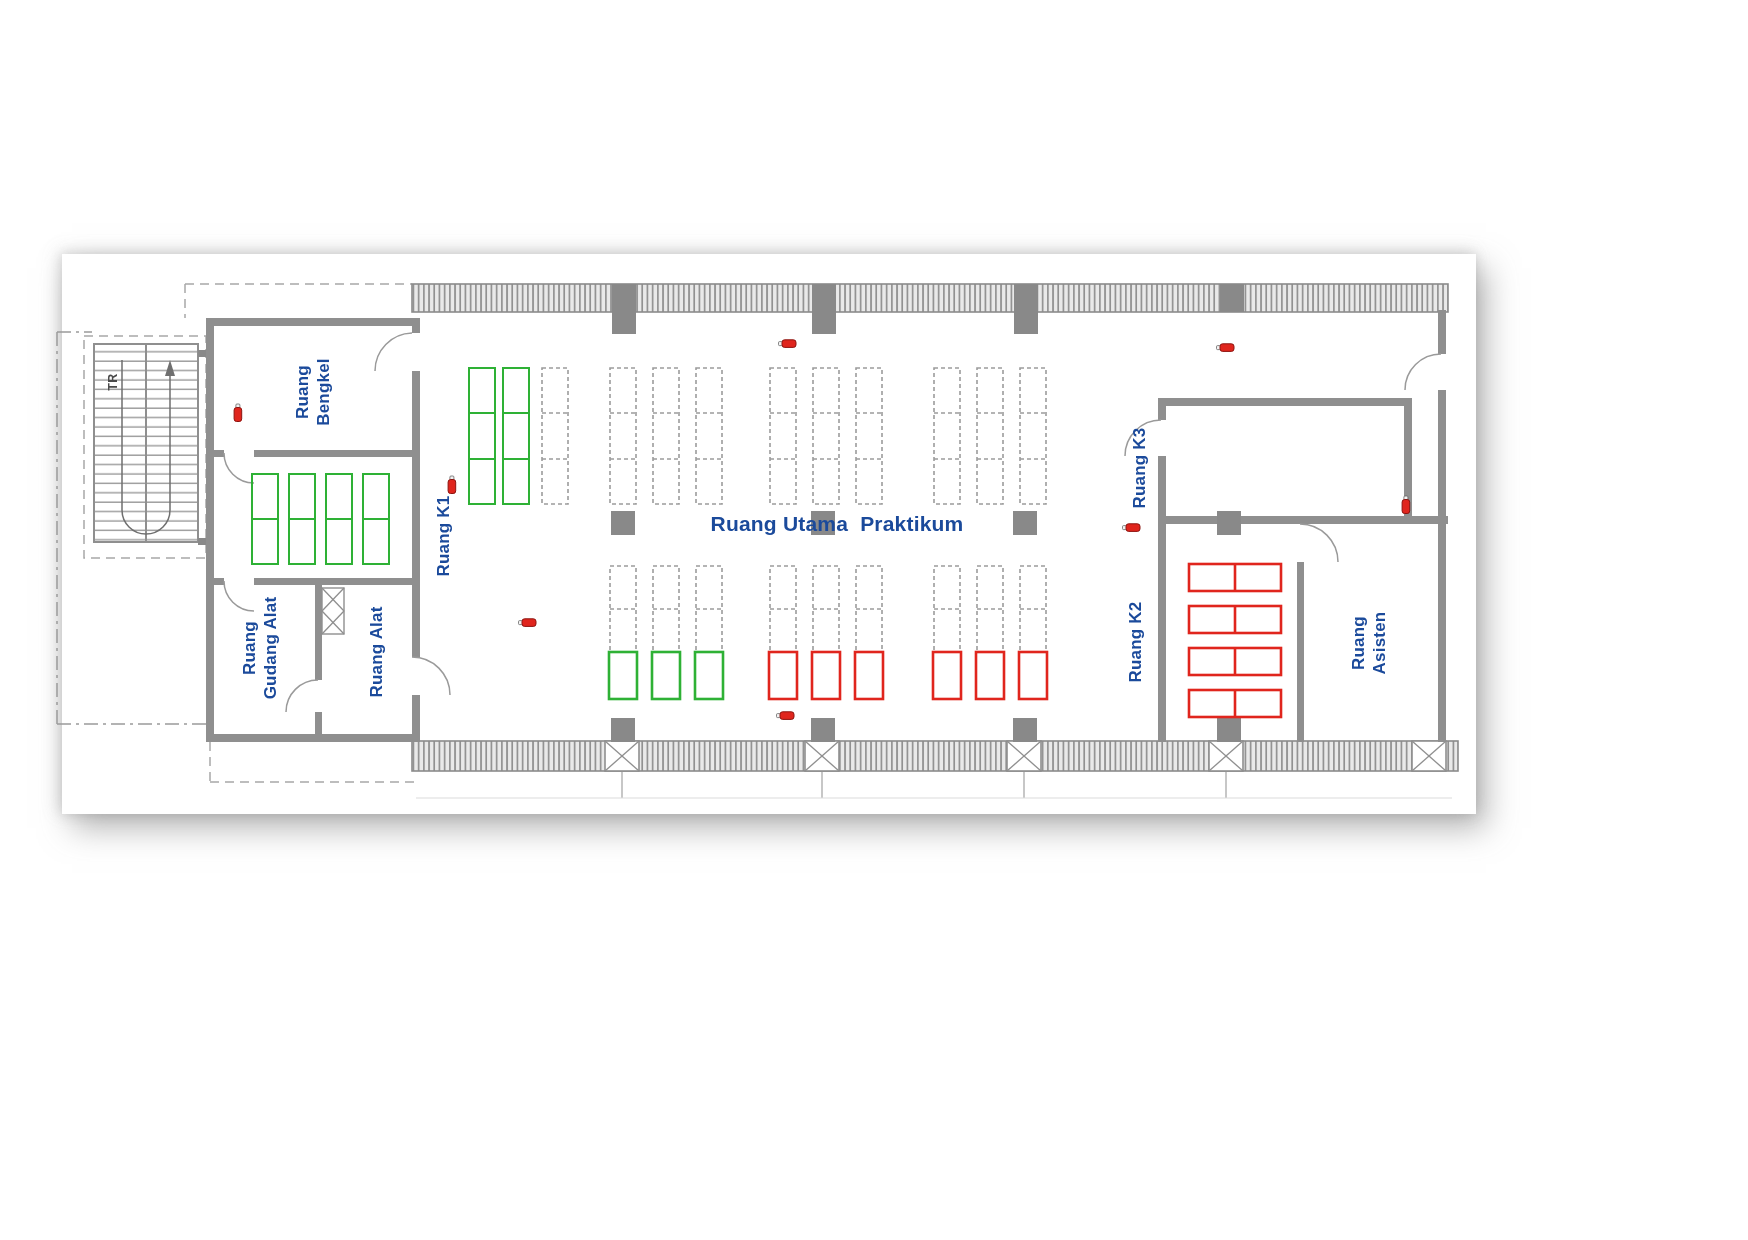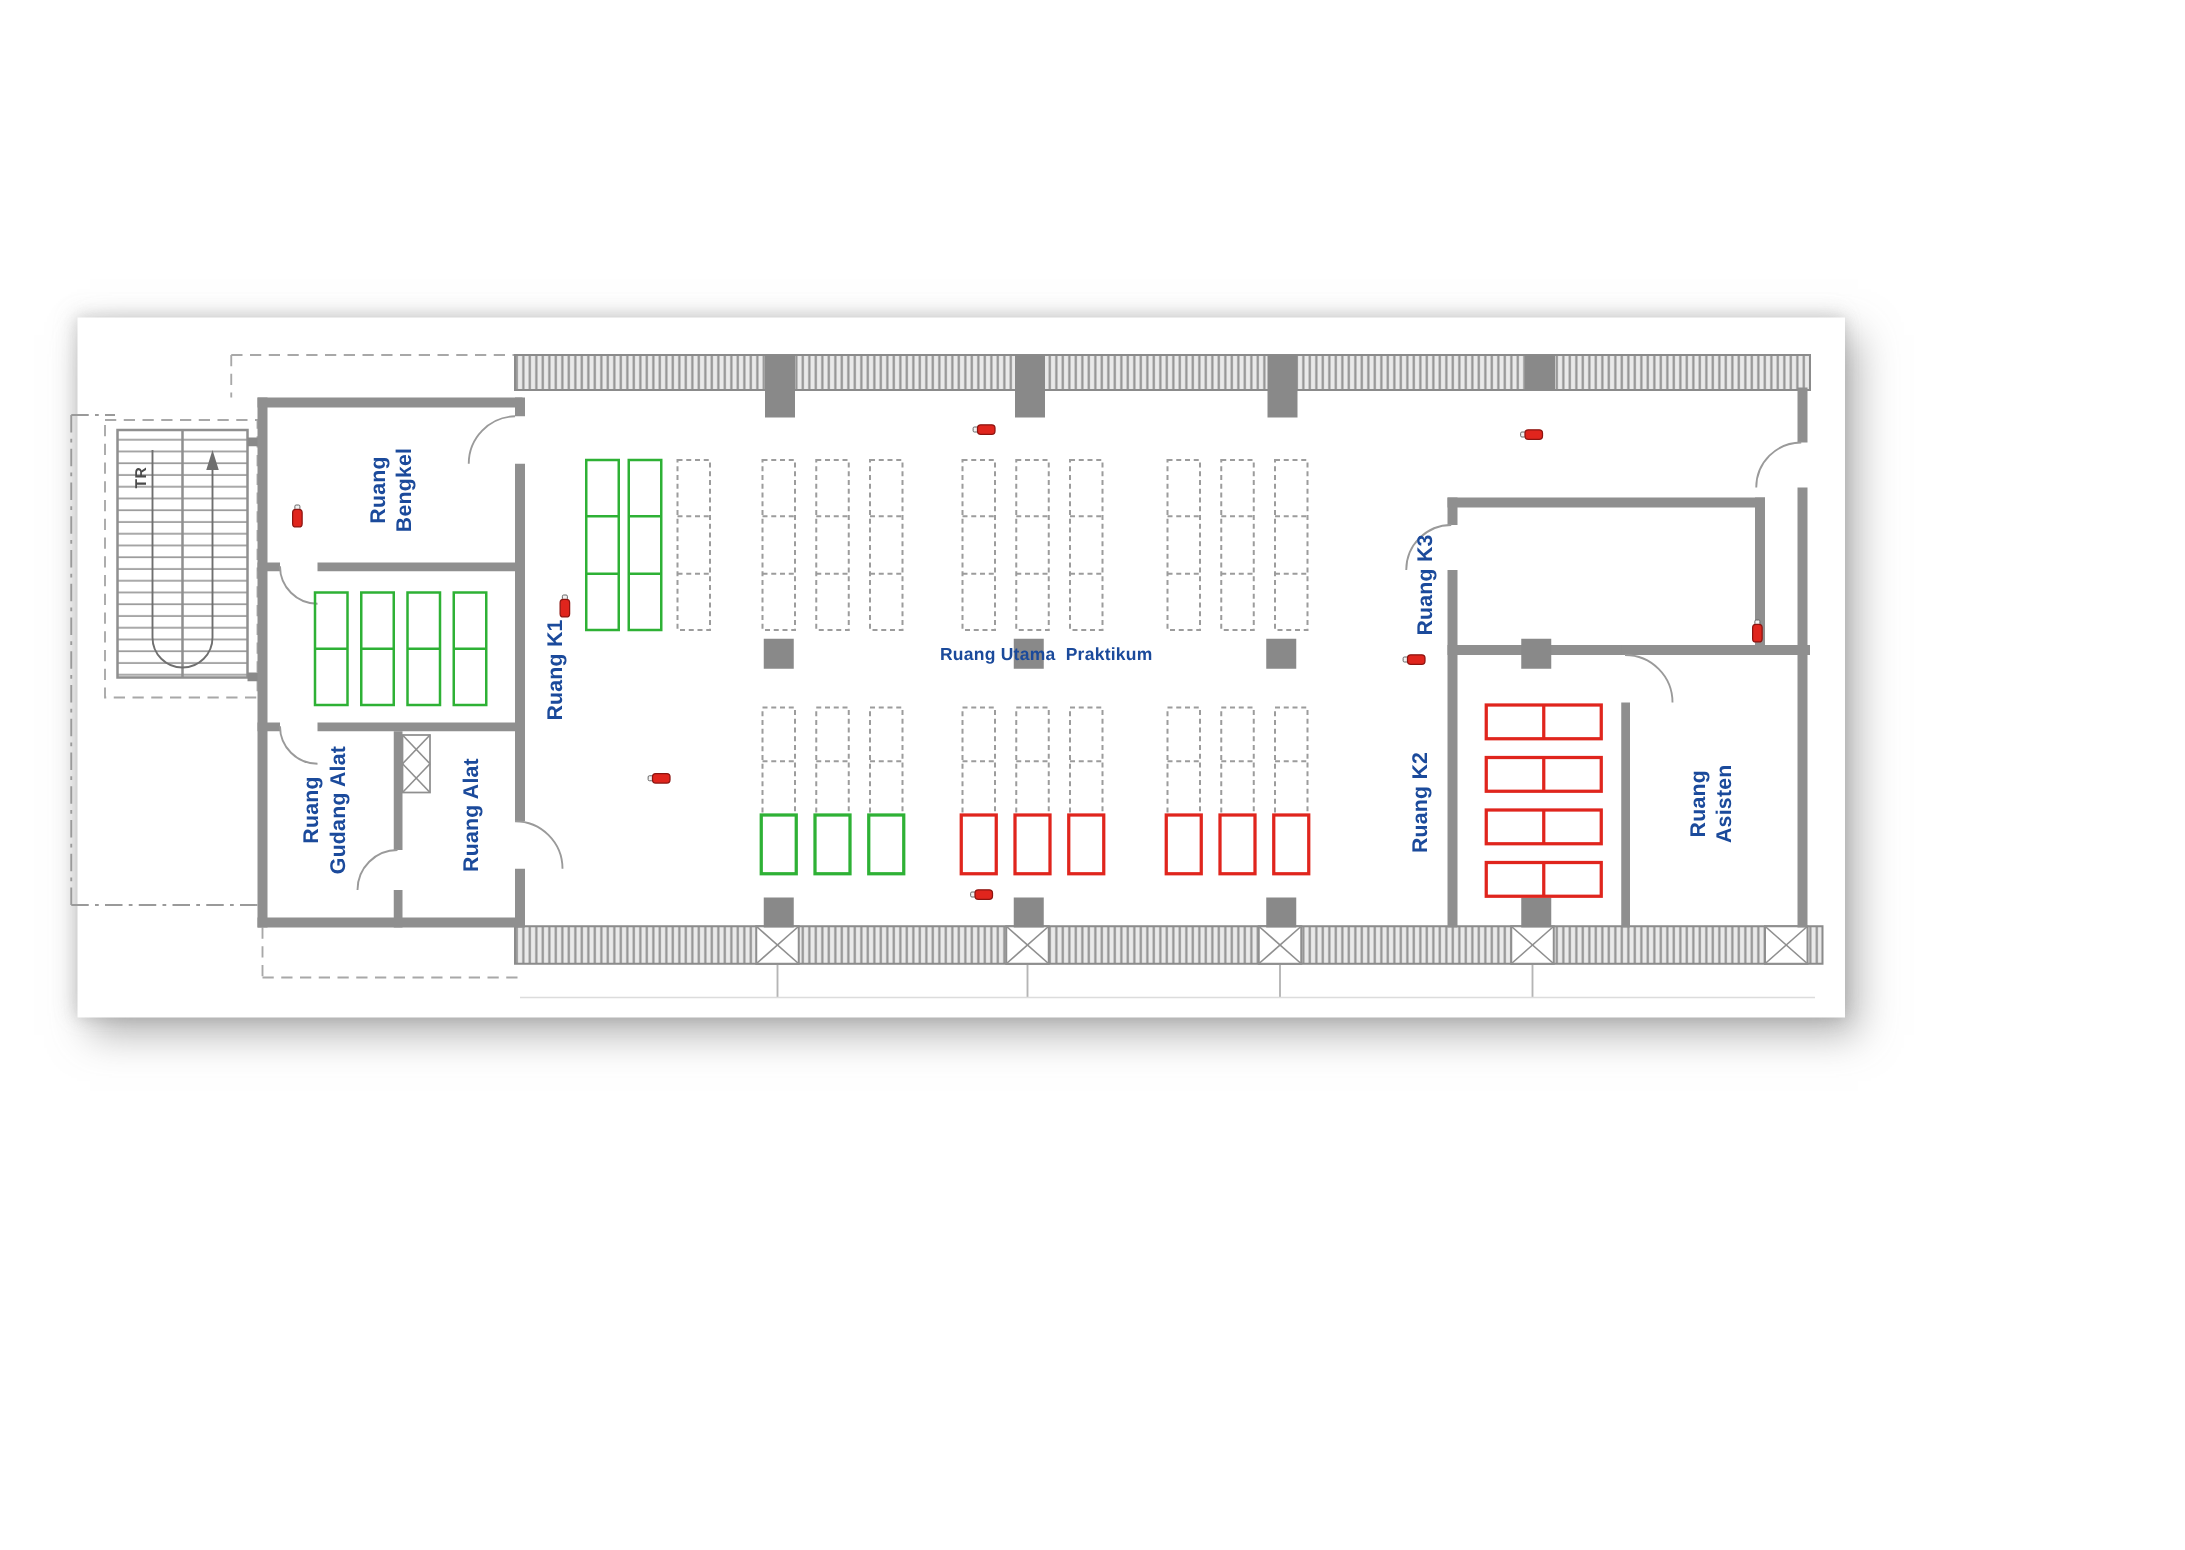--- a/index.html
+++ b/index.html
@@ -6,21 +6,21 @@
   .canvas{position:relative;width:1748px;height:1240px;background:#fff;overflow:hidden;
           font-family:"Liberation Sans",sans-serif;}
   .plan-card{position:absolute;left:62px;top:254px;width:1414px;height:560px;background:#fff;
              box-shadow:10px 14px 30px rgba(110,110,110,.5), -3px -2px 16px rgba(160,160,160,.28),
                         0 0 10px rgba(150,150,150,.25);}
   svg.plan{position:absolute;left:0;top:0;}
   .labels{position:absolute;left:0;top:0;width:100%;height:100%;pointer-events:none;}
   .label{position:absolute;color:var(--c_blue,#1b4a9b);font-weight:700;font-size:17px;
          line-height:1.25;text-align:center;white-space:pre-wrap;letter-spacing:.2px;
          transform:translate(-50%,-50%) rotate(-90deg);}
-  .label.horiz{transform:translate(-50%,-50%);font-size:14px;}
+  .label.horiz{transform:translate(-50%,-50%);font-size:21px;}
   .label.small{color:#4a4a4a;font-size:12.5px;letter-spacing:.5px;}
   
   .wall{fill:var(--c_wall,#8f8f8f);}
   .colSq{fill:#898989;}
   .band{fill:url(#hatch);stroke:#8b8b8b;stroke-width:1.6;}
   .xboxR{fill:#fff;stroke:#8f8f8f;stroke-width:1.6;}
   .xboxL{stroke:#8f8f8f;stroke-width:1.3;}
   .arc{fill:none;stroke:#9a9a9a;stroke-width:1.5;}
   .thin{stroke:#8f8f8f;stroke-width:1.4;fill:#fff;}
   .dashLine{stroke:#a8a8a8;stroke-width:1.5;stroke-dasharray:9 6;fill:none;}

